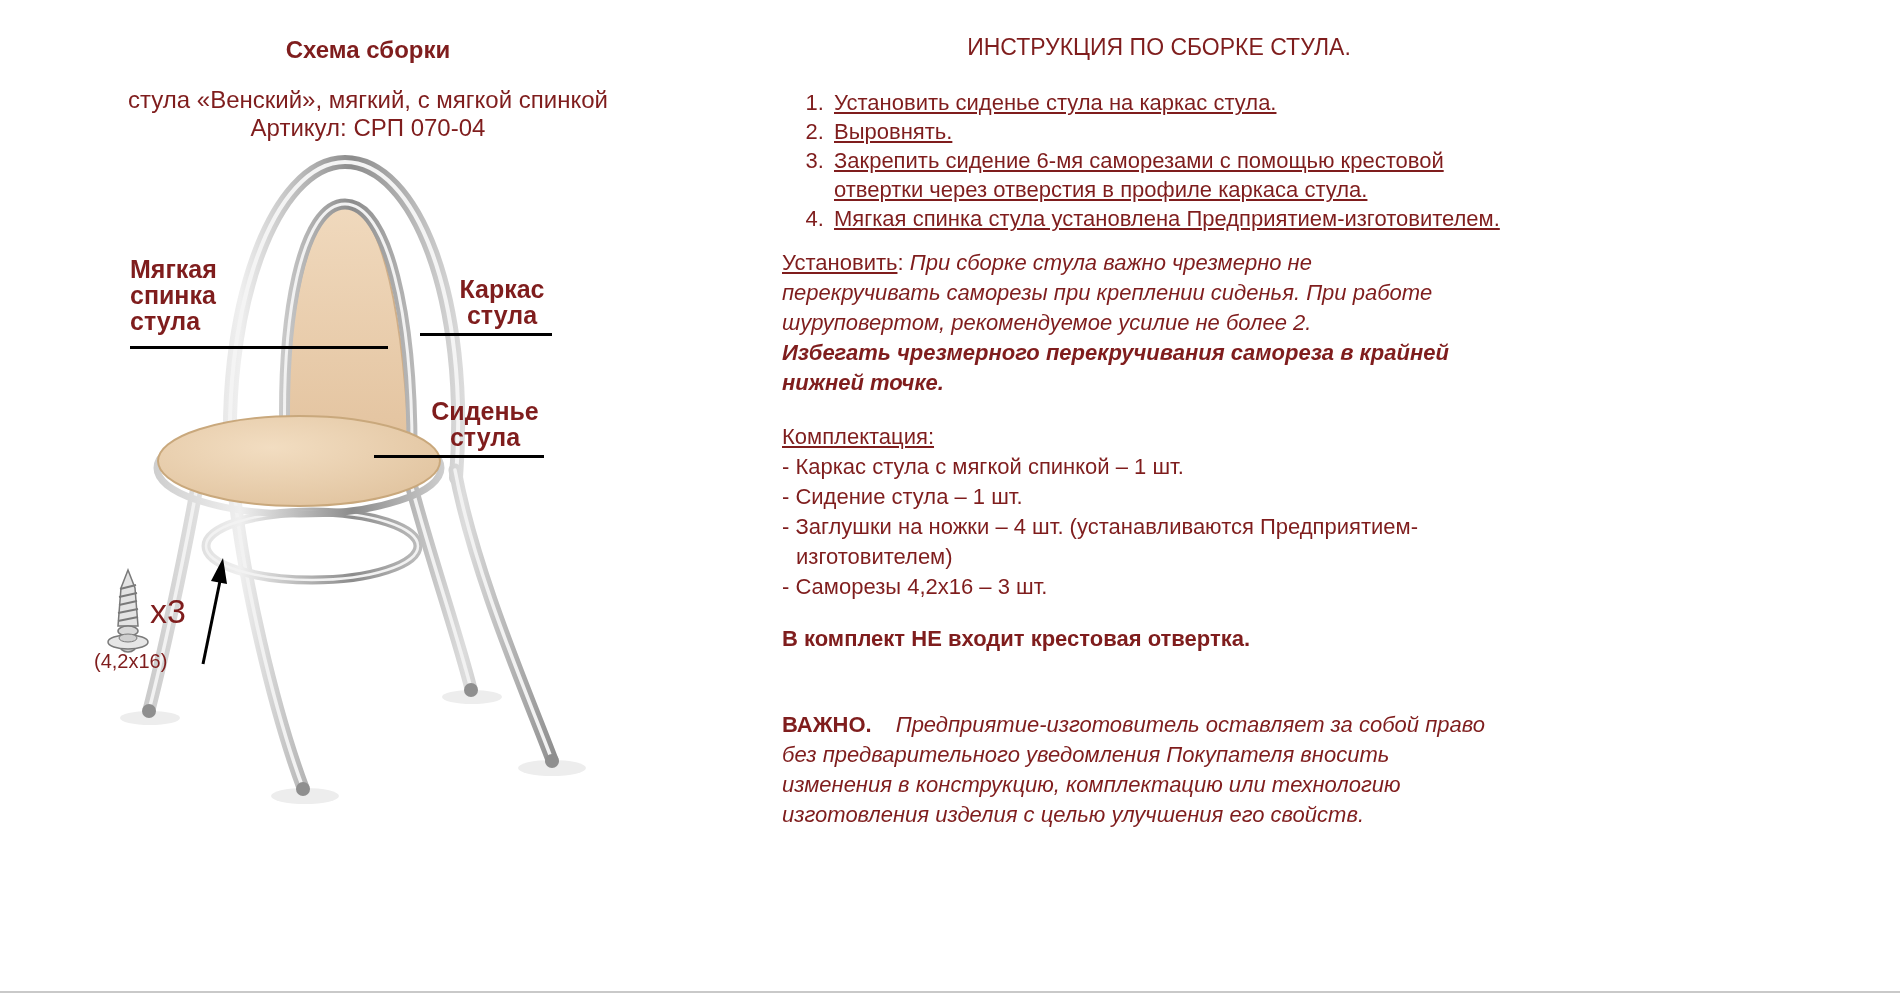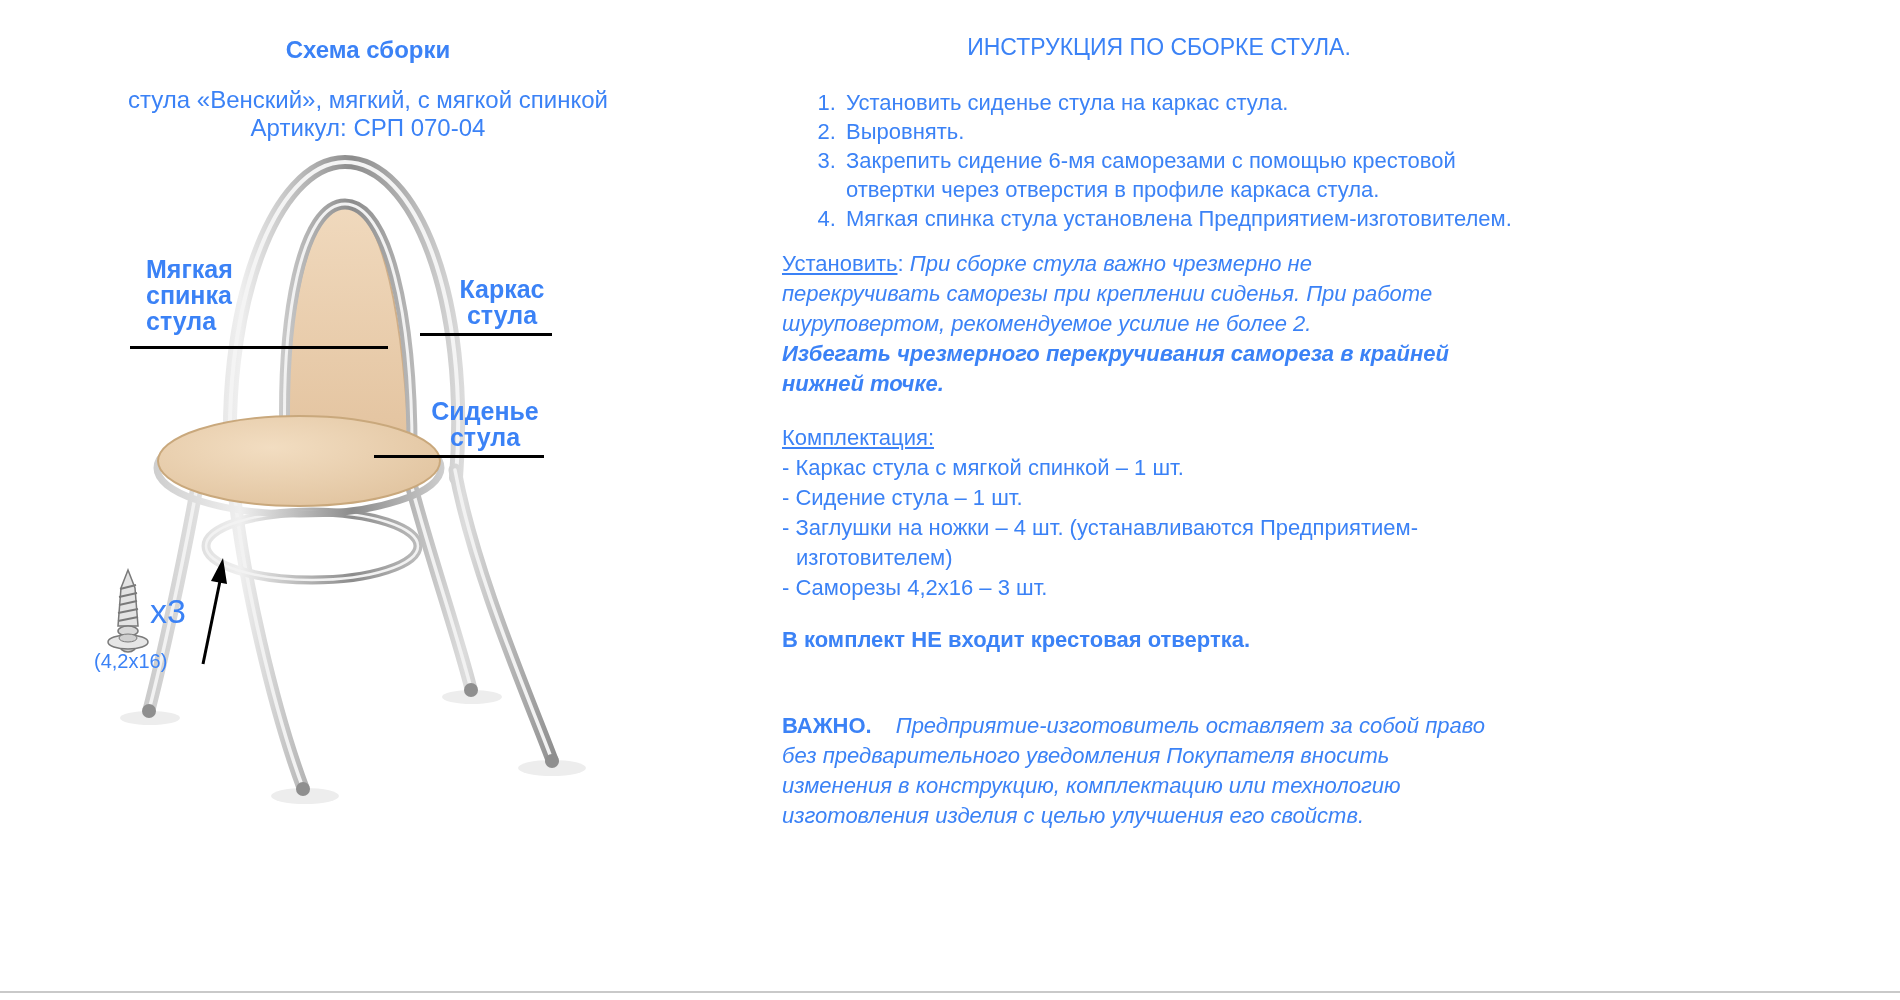--- a/index.html
+++ b/index.html
@@ -1,60 +1,60 @@
 <!DOCTYPE html>
 <html><head>
 <meta charset="utf-8">
 <style>
   html, body { margin: 0; padding: 0; background: #ffffff; }
   .page {
     position: relative;
     width: 1900px;
     height: 1000px;
     background: #ffffff;
-    color: #3b82f6;
+    color: #7f1d1d;
     font-family: "Liberation Sans", sans-serif;
     overflow: hidden;
   }
   .abs { position: absolute; }
 
   
   .hdr {
     left: 88px; top: 36px; width: 560px;
     text-align: center; font-size: 24px; line-height: 28px;
   }
   .hdr .doc-title { font-weight: bold; margin: 0 0 22px 0; }
   .hdr p { margin: 0; }
 
   .chair-wrap { left: 100px; top: 148px; width: 560px; height: 660px; }
 
   .fig-label {
     position: absolute; font-weight: bold; font-size: 25px; line-height: 26px;
   }
-  .back-label  { left: 146px; top: 256px; text-align: left; }
+  .back-label  { left: 130px; top: 256px; text-align: left; }
   .frame-label { left: 450px; top: 276px; width: 104px; text-align: center; }
   .seat-label  { left: 424px; top: 398px; width: 122px; text-align: center; }
 
   .leader { position: absolute; height: 3px; background: #000; }
   .leader-back  { left: 130px; top: 346px; width: 258px; }
   .leader-frame { left: 420px; top: 333px; width: 132px; }
   .leader-seat  { left: 374px; top: 455px; width: 170px; }
 
   .screw-wrap  { left: 102px; top: 568px; width: 52px; height: 90px; }
   .screw-count { left: 150px; top: 592px; font-size: 34px; line-height: 38px; }
   .screw-size  { left: 94px;  top: 646px; font-size: 20px; line-height: 30px; }
   .arrow-wrap  { left: 196px; top: 556px; width: 36px; height: 112px; }
 
   
   .instructions { left: 782px; top: 34px; width: 754px; font-size: 22px; }
   .ins-heading {
     font-size: 23px; font-weight: normal; text-align: center;
     margin: 0 0 27px 0; line-height: 27px;
   }
-  ol.steps { margin: 16px; padding-left: 44px; line-height: 29px; }
+  ol.steps { margin: 4px; padding-left: 44px; line-height: 29px; text-decoration: underline; }
   ol.steps li { padding-left: 4px; }
 
   .note { margin-top: 15px; line-height: 30px; }
   .lbl-underline { text-decoration: underline; }
   .it { font-style: italic; }
   .warn { font-weight: bold; font-style: italic; }
 
   .pkg-head { margin-top: 24px; line-height: 30px; text-decoration: underline; }
   .pkg-item { line-height: 30px; padding-left: 14px; text-indent: -14px; }
 

